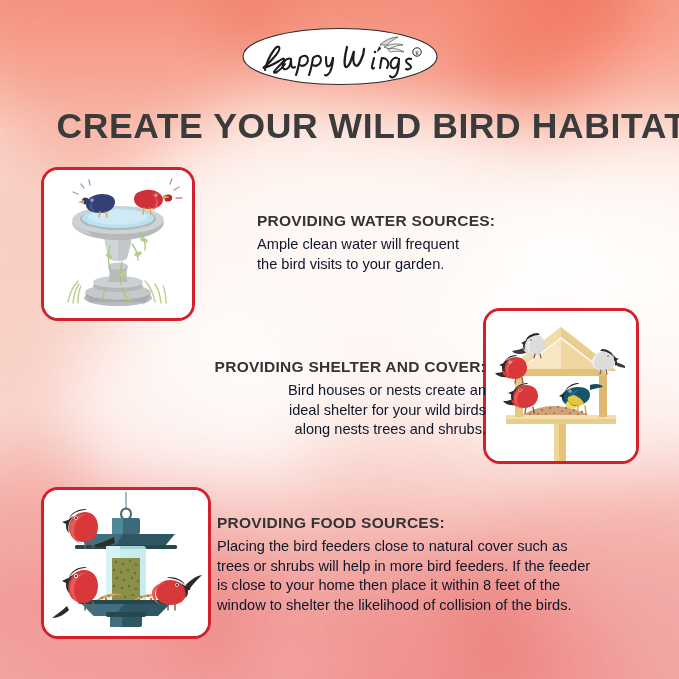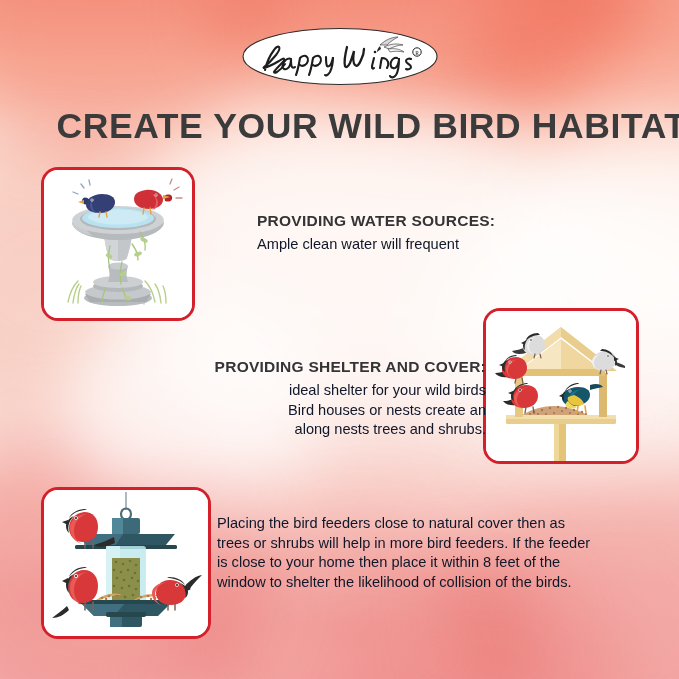--- a/index.html
+++ b/index.html
@@ -281,20 +281,21 @@
           <path d="M132 28l6 0"></path>
           <path d="M126 14l2-5"></path>
       </g>
     </svg>
   </div>
 
   <div class="block block-water">
     <div class="sub-title">PROVIDING WATER SOURCES:</div>
     <p>
       <span>Ample clean water will frequent</span>
+      <span>the bird visits to your garden.</span>
     </p>
   </div>
 
   <div class="frame frame-shelter">
     <svg viewBox="0 0 150 150" xmlns="http://www.w3.org/2000/svg">
       <rect width="150" height="150" fill="#ffffff"></rect>
 
       <rect x="68" y="112" width="12" height="38" fill="#e3c478"></rect>
       <rect x="68" y="112" width="5" height="38" fill="#efd79a"></rect>
 
@@ -390,22 +391,22 @@
           <circle cx="84" cy="80" r=".8" fill="#141414"></circle>
         <path d="M78 82l-5 3 5 2z" fill="#2b2b2b"></path>
         <path d="M92 95l-1 7M99 95l1 7" stroke="#e0a83a" stroke-width="1.6" fill="none" stroke-linecap="round"></path>
       </g>
     </svg>
   </div>
 
   <div class="block block-shelter">
     <div class="sub-title">PROVIDING SHELTER AND COVER:</div>
     <p>
+      <span>Bird houses or nests create an</span>
       <span>ideal shelter for your wild birds</span>
-      <span>Bird houses or nests create an</span>
       <span>along nests trees and shrubs.</span>
     </p>
   </div>
 
   <div class="frame frame-food">
     <svg viewBox="0 0 164 146" xmlns="http://www.w3.org/2000/svg">
       <rect width="164" height="146" fill="#ffffff"></rect>
 
       <path d="M82 2v18" stroke="#8d9aa0" stroke-width="1.4" fill="none"></path>
       <ellipse cx="82" cy="24" rx="5" ry="5.5" fill="none" stroke="#4e6d78" stroke-width="2.2"></ellipse>
@@ -500,21 +501,22 @@
         <path d="M136 93c5 2 8 5 8 9 0 2-1 5-3 6 2-7-1-12-5-15z" fill="#2b2b2b"></path>
         <circle cx="133" cy="95" r="1.8" fill="#ffffff"></circle>
           <circle cx="133" cy="95" r="1" fill="#1b1b1b"></circle>
         <path d="M141 96l6 3-6 3z" fill="#2b2b2b"></path>
         <path d="M124 114v6M131 114v6" stroke="#7d6252" stroke-width="1.5" fill="none" stroke-linecap="round"></path>
       </g>
     </svg>
   </div>
 
   <div class="block block-food">
+    <div class="sub-title">PROVIDING FOOD SOURCES:</div>
     <p>
-      <span>Placing the bird feeders close to natural cover then as</span>
+      <span>Placing the bird feeders close to natural cover such as</span>
       <span>trees or shrubs will help in more bird feeders. If the feeder</span>
       <span>is close to your home then place it within 8 feet of the</span>
       <span>window to shelter the likelihood of collision of the birds.</span>
     </p>
   </div>
 
 </div>
 
 </body></html>

